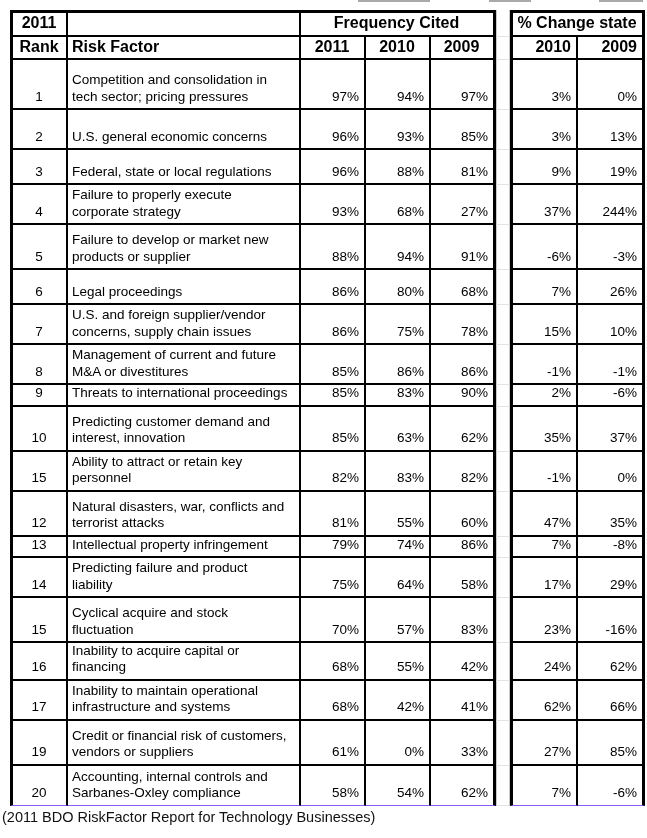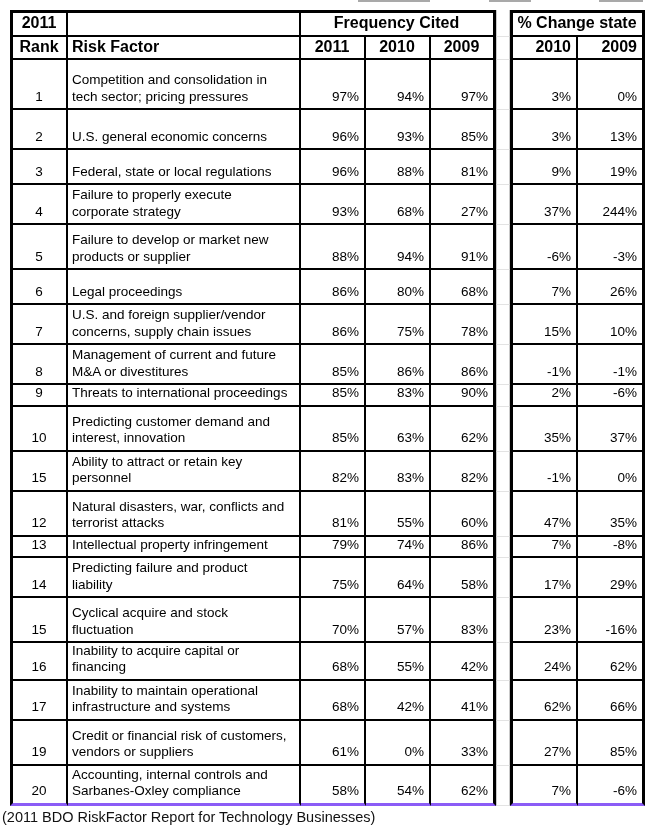--- a/index.html
+++ b/index.html
@@ -37,21 +37,21 @@
   th.right{text-align:right;}
 
   td.rank{text-align:center;vertical-align:bottom;}
   td.factor{text-align:left;vertical-align:bottom;white-space:pre-line;}
   td.num{text-align:right;vertical-align:bottom;}
 
   
   .bl3{border-left:3px solid #000;}
   .br3{border-right:3px solid #000;}
   .bt3{border-top:3px solid #000;}
-  tbody tr:last-child td{border-bottom:3px solid #8b5cf6;}
+  tbody tr:last-child td{border-bottom:1px solid #8b5cf6;}
 
   
   th.spacer,td.spacer{
     border-top:none;
     border-right:1px solid #c9c9c9;
     border-left:1px solid #c9c9c9;
     border-bottom:1px solid #e3e3e3;
     padding:0;
   }
   tbody tr:last-child td.spacer{border-bottom:1px solid #e3e3e3;}

